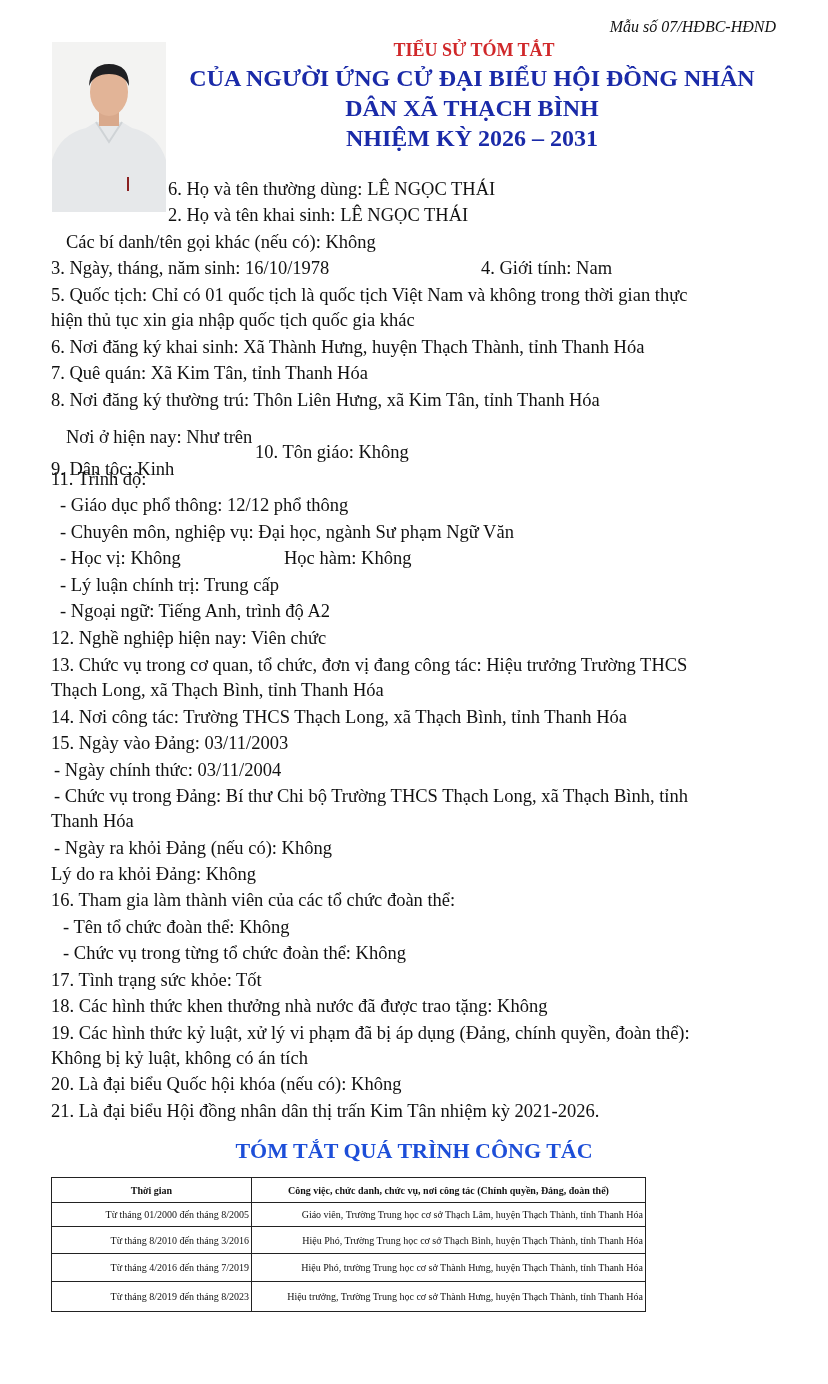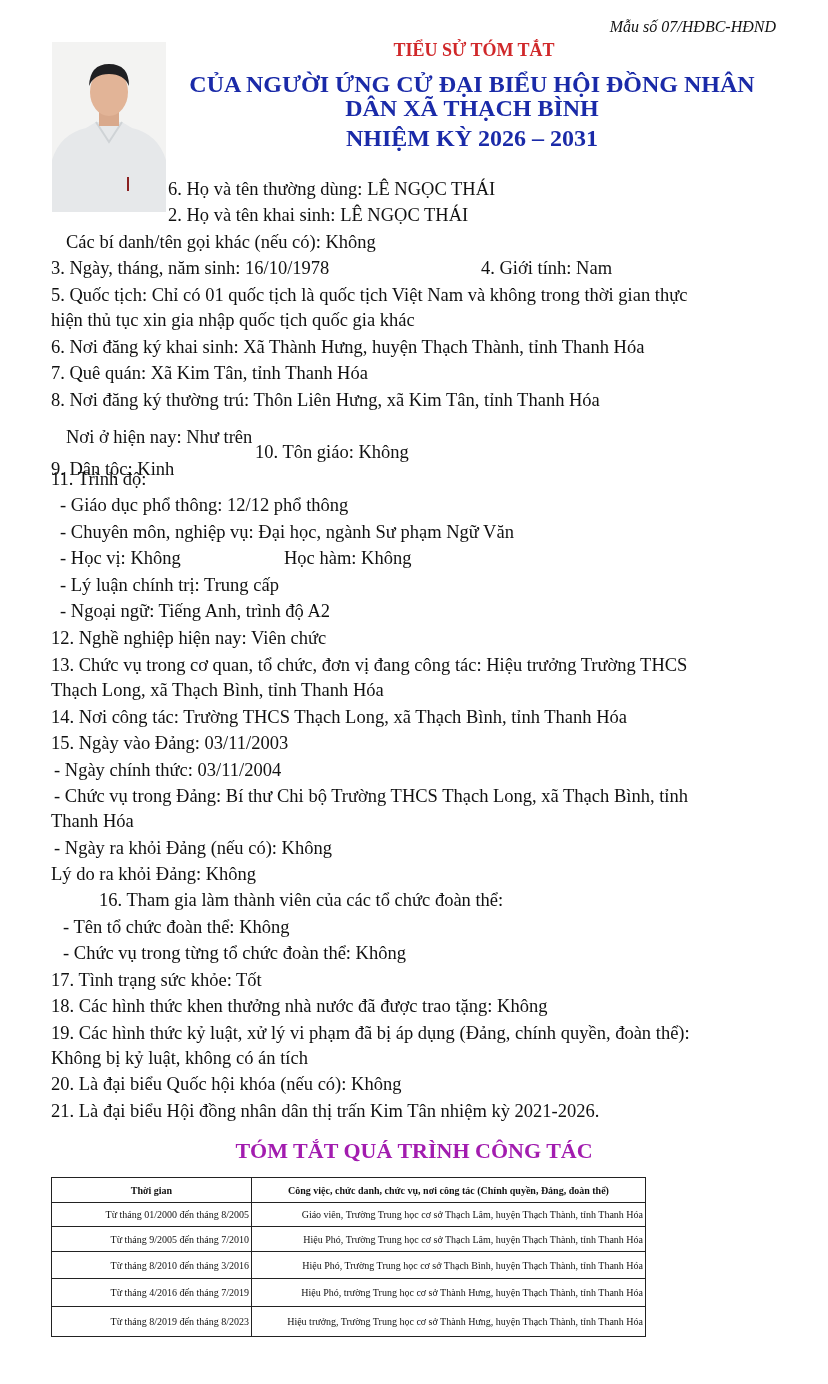--- a/index.html
+++ b/index.html
@@ -2,21 +2,21 @@
 <html><head>
 <meta charset="utf-8">
 <style>
   html,body{margin:0;padding:0;background:#fff;}
   body{width:828px;height:1384px;position:relative;overflow:hidden;font-family:"Liberation Serif","DejaVu Serif",serif;color:#111;}
   .form-code{position:absolute;right:52px;top:18px;font-style:italic;font-size:16px;}
   .photo{position:absolute;left:52px;top:42px;width:114px;height:170px;background:#f4f4f4;overflow:hidden;}
   .title-red{position:absolute;left:0;width:948px;top:40px;text-align:center;color:#d0282a;font-weight:bold;font-size:18px;}
   .title-blue{position:absolute;left:170px;width:604px;text-align:center;color:#1a2aa8;font-weight:bold;font-size:24px;line-height:29px;}
   .line{position:absolute;font-size:18.5px;white-space:nowrap;line-height:22px;}
-  .section-title{position:absolute;left:0;width:828px;top:1138px;text-align:center;color:#a21caf;font-weight:bold;font-size:22px;}
+  .section-title{position:absolute;left:0;width:828px;top:1138px;text-align:center;color:#1d4ed8;font-weight:bold;font-size:22px;}
   table.work{position:absolute;left:51px;top:1177px;width:595px;border-collapse:collapse;font-size:10px;}
   table.work td, table.work th{border:1px solid #222;padding:0 2px;white-space:nowrap;vertical-align:middle;}
   table.work th{font-weight:bold;text-align:center;height:24px;}
   table.work td{text-align:right;}
 </style>
 </head>
 <body>
 
 <div class="form-code">Mẫu số 07/HĐBC-HĐND</div>
 
@@ -26,21 +26,21 @@
     <path d="M0 170 L0 118 Q8 92 34 86 L44 80 L70 80 L80 86 Q106 92 114 118 L114 170 Z" fill="#e6e8ea"></path>
     <path d="M44 80 L57 100 L70 80" fill="none" stroke="#cfd3d6" stroke-width="2"></path>
     <rect x="47" y="66" width="20" height="18" fill="#d9a98c"></rect>
     <ellipse cx="57" cy="50" rx="19" ry="24" fill="#e2b497"></ellipse>
     <path d="M37 44 Q38 22 57 22 Q77 22 77 44 Q72 32 57 32 Q42 32 37 44 Z" fill="#1f1f22"></path>
     <rect x="75" y="135" width="2" height="14" fill="#8a2020"></rect>
   </svg>
 </div>
 
 <div class="title-red" style="left:0;width:948px;">TIỂU SỬ TÓM TẮT</div>
-<div class="title-blue" style="top:64px;margin-top:6px;">CỦA NGƯỜI ỨNG CỬ ĐẠI BIỂU HỘI ĐỒNG NHÂN</div>
+<div class="title-blue" style="top:64px;">CỦA NGƯỜI ỨNG CỬ ĐẠI BIỂU HỘI ĐỒNG NHÂN</div>
 <div class="title-blue" style="top:94px;">DÂN XÃ THẠCH BÌNH</div>
 <div class="title-blue" style="top:124px;">NHIỆM KỲ 2026 – 2031</div>
 
 <div class="line" style="left:168px;top:178px;">6. Họ và tên thường dùng: LÊ NGỌC THÁI</div>
 <div class="line" style="left:168px;top:204px;">2. Họ và tên khai sinh: LÊ NGỌC THÁI</div>
 <div class="line" style="left:66px;top:231px;">Các bí danh/tên gọi khác (nếu có): Không</div>
 <div class="line" style="left:51px;top:257px;">3. Ngày, tháng, năm sinh: 16/10/1978</div>
 <div class="line" style="left:481px;top:257px;">4. Giới tính: Nam</div>
 <div class="line" style="left:51px;top:284px;">5. Quốc tịch: Chỉ có 01 quốc tịch là quốc tịch Việt Nam và không trong thời gian thực</div>
 <div class="line" style="left:51px;top:309px;">hiện thủ tục xin gia nhập quốc tịch quốc gia khác</div>
@@ -60,21 +60,21 @@
 <div class="line" style="left:51px;top:627px;">12. Nghề nghiệp hiện nay: Viên chức</div>
 <div class="line" style="left:51px;top:654px;">13. Chức vụ trong cơ quan, tổ chức, đơn vị đang công tác: Hiệu trưởng Trường THCS</div>
 <div class="line" style="left:51px;top:679px;">Thạch Long, xã Thạch Bình, tỉnh Thanh Hóa</div>
 <div class="line" style="left:51px;top:706px;">14. Nơi công tác: Trường THCS Thạch Long, xã Thạch Bình, tỉnh Thanh Hóa</div>
 <div class="line" style="left:51px;top:732px;">15. Ngày vào Đảng: 03/11/2003</div>
 <div class="line" style="left:54px;top:759px;">- Ngày chính thức: 03/11/2004</div>
 <div class="line" style="left:54px;top:785px;font-family:Liberation Serif, serif;">- Chức vụ trong Đảng: Bí thư Chi bộ Trường THCS Thạch Long, xã Thạch Bình, tỉnh</div>
 <div class="line" style="left:51px;top:810px;">Thanh Hóa</div>
 <div class="line" style="left:54px;top:837px;">- Ngày ra khỏi Đảng (nếu có): Không</div>
 <div class="line" style="left:51px;top:863px;">Lý do ra khỏi Đảng: Không</div>
-<div class="line" style="left:51px;top:889px;margin-left:48px;">16. Tham gia làm thành viên của các tổ chức đoàn thể:</div>
+<div class="line" style="left:51px;top:889px;">16. Tham gia làm thành viên của các tổ chức đoàn thể:</div>
 <div class="line" style="left:63px;top:916px;">- Tên tổ chức đoàn thể: Không</div>
 <div class="line" style="left:63px;top:942px;">- Chức vụ trong từng tổ chức đoàn thể: Không</div>
 <div class="line" style="left:51px;top:969px;">17. Tình trạng sức khỏe: Tốt</div>
 <div class="line" style="left:51px;top:995px;">18. Các hình thức khen thưởng nhà nước đã được trao tặng: Không</div>
 <div class="line" style="left:51px;top:1022px;">19. Các hình thức kỷ luật, xử lý vi phạm đã bị áp dụng (Đảng, chính quyền, đoàn thể):</div>
 <div class="line" style="left:51px;top:1047px;">Không bị kỷ luật, không có án tích</div>
 <div class="line" style="left:51px;top:1073px;">20. Là đại biểu Quốc hội khóa (nếu có): Không</div>
 <div class="line" style="left:51px;top:1100px;">21. Là đại biểu Hội đồng nhân dân thị trấn Kim Tân nhiệm kỳ 2021-2026.</div>
 
 <div class="section-title">TÓM TẮT QUÁ TRÌNH CÔNG TÁC</div>
@@ -88,24 +88,20 @@
     <tr>
       <th>Thời gian</th>
       <th>Công việc, chức danh, chức vụ, nơi công tác (Chính quyền, Đảng, đoàn thể)</th>
     </tr>
   </thead>
   <tbody>
     <tr style="height:24px">
       <td>Từ tháng 01/2000 đến tháng 8/2005</td>
       <td>Giáo viên, Trường Trung học cơ sở Thạch Lâm, huyện Thạch Thành, tỉnh Thanh Hóa</td>
     </tr>
-    <tr style="height:25px">
-      <td>Từ tháng 9/2005 đến tháng 7/2010</td>
-      <td>Hiệu Phó, Trường Trung học cơ sở Thạch Lâm, huyện Thạch Thành, tỉnh Thanh Hóa</td>
-    </tr>
     <tr style="height:27px">
       <td>Từ tháng 8/2010 đến tháng 3/2016</td>
       <td>Hiệu Phó, Trường Trung học cơ sở Thạch Bình, huyện Thạch Thành, tỉnh Thanh Hóa</td>
     </tr>
     <tr style="height:28px">
       <td>Từ tháng 4/2016 đến tháng 7/2019</td>
       <td>Hiệu Phó, trường Trung học cơ sở Thành Hưng, huyện Thạch Thành, tỉnh Thanh Hóa</td>
     </tr>
     <tr style="height:30px">
       <td>Từ tháng 8/2019 đến tháng 8/2023</td>

